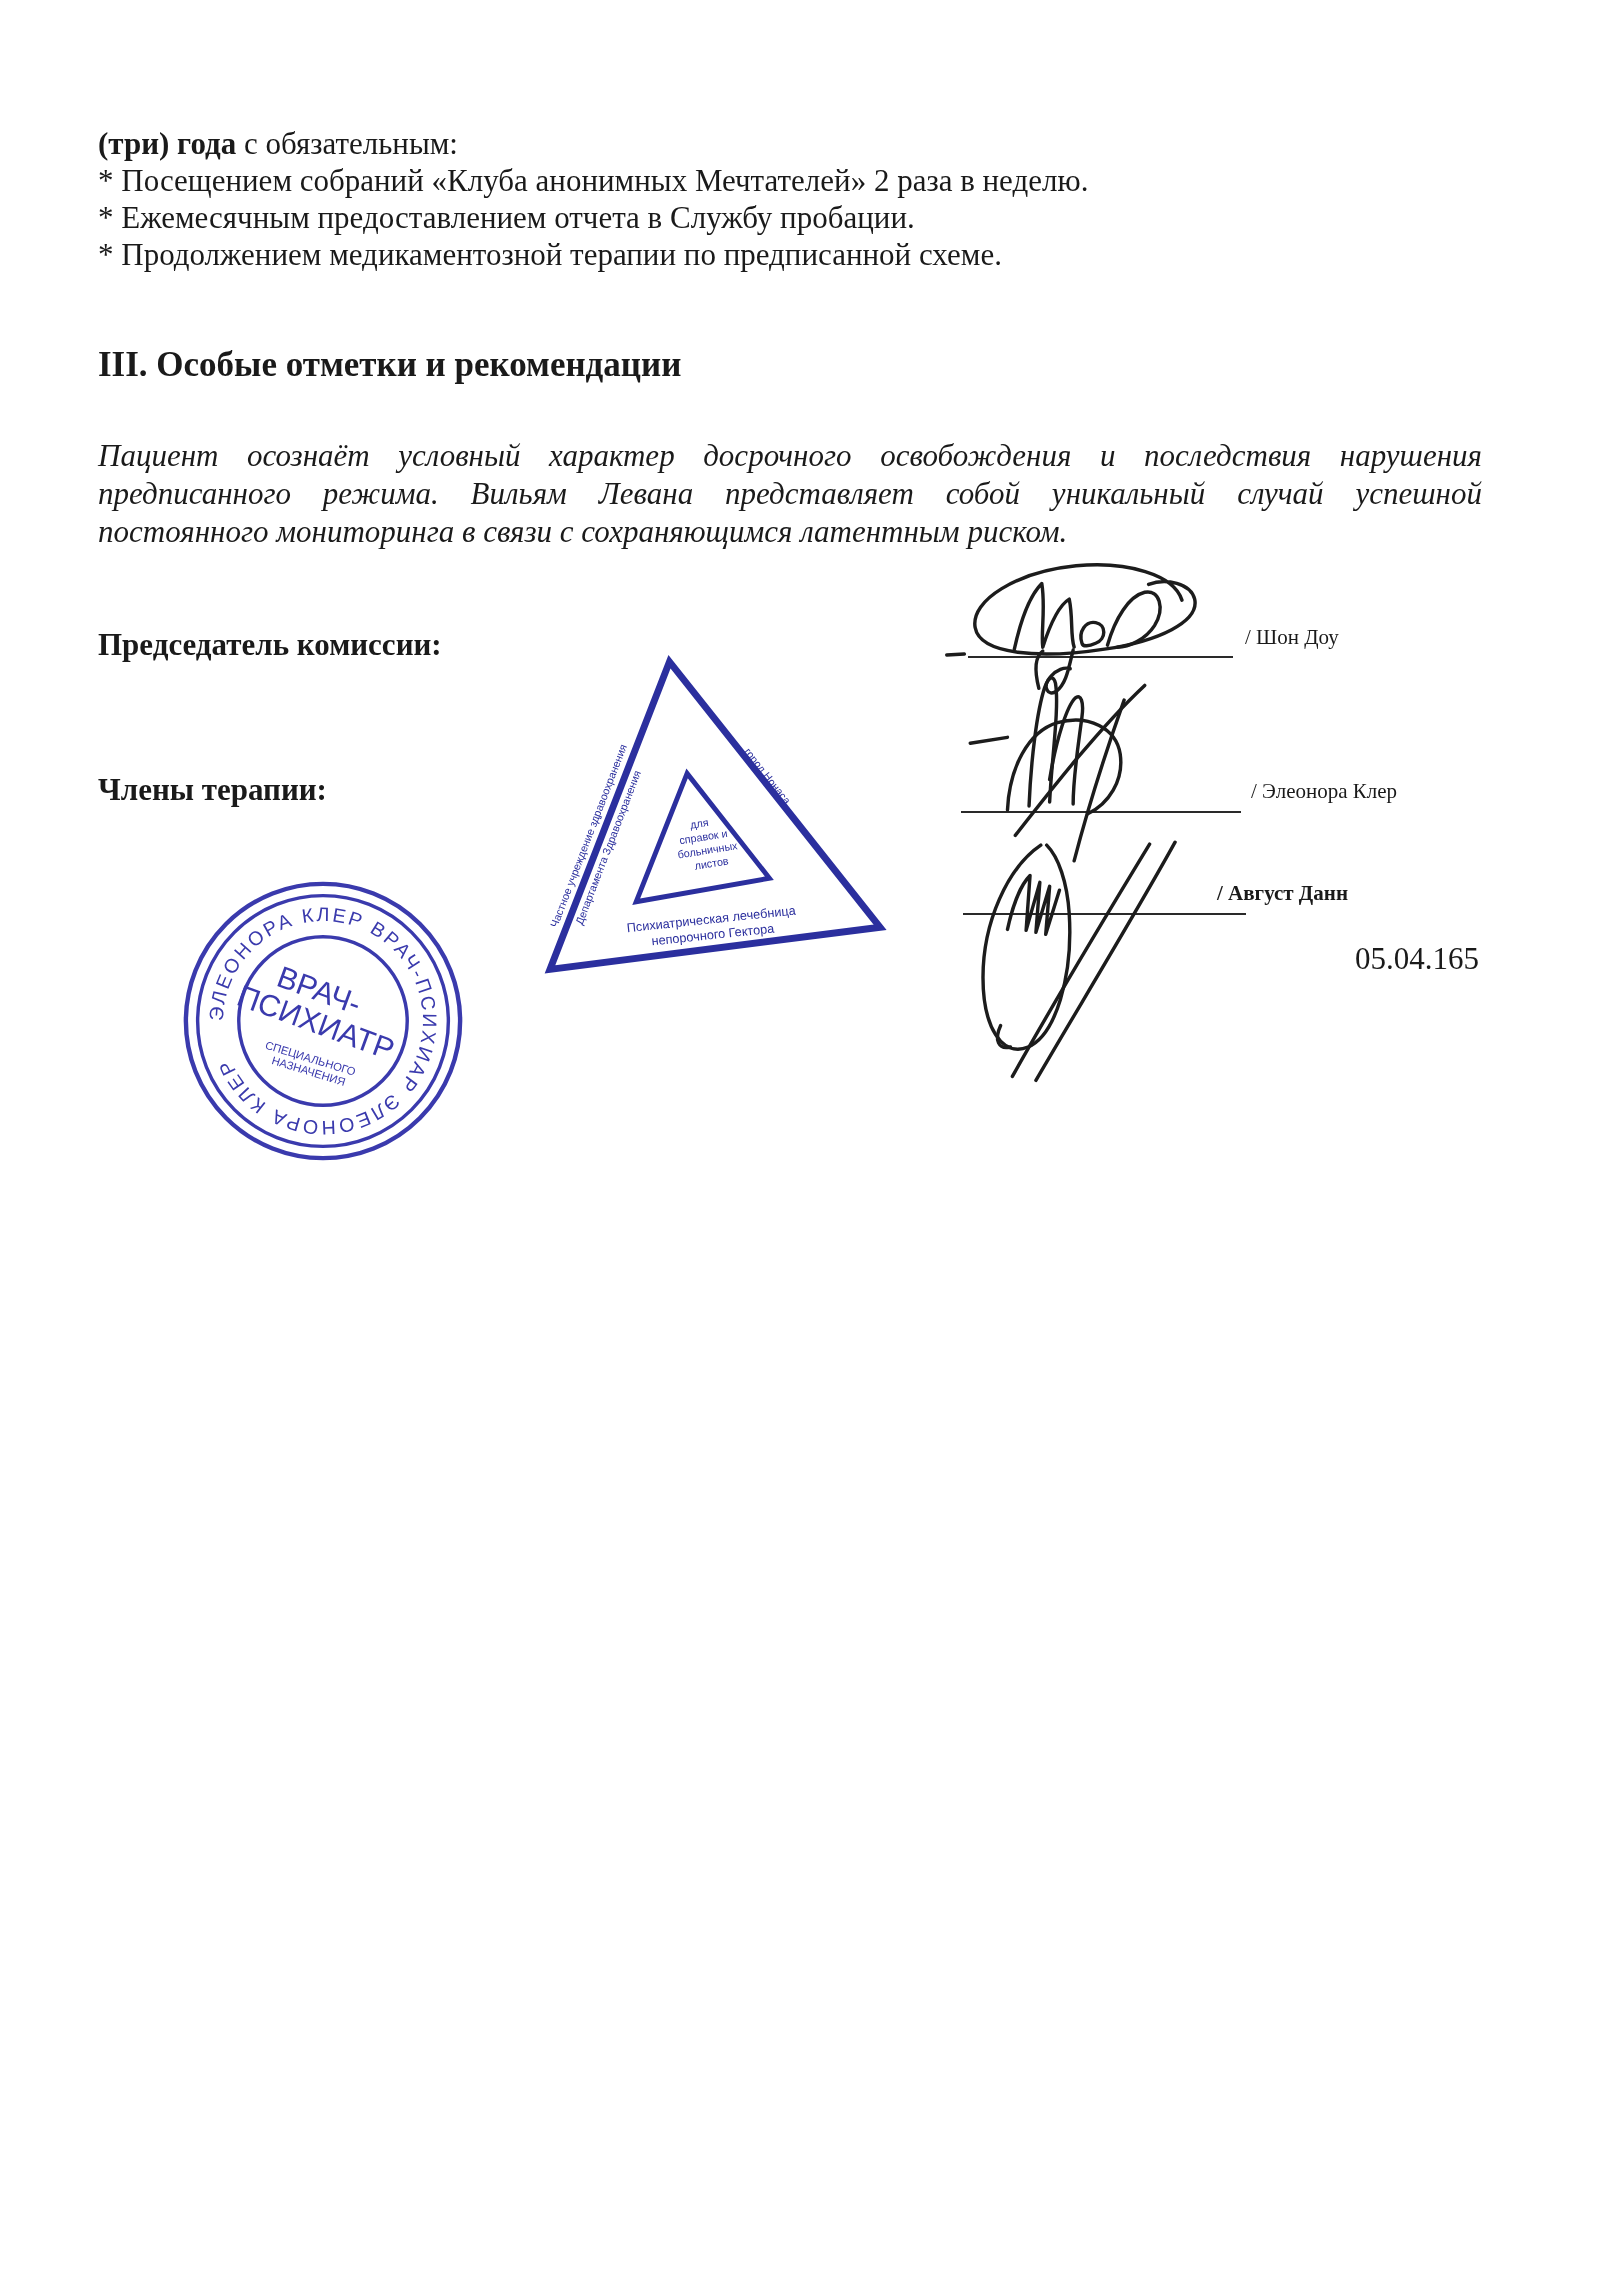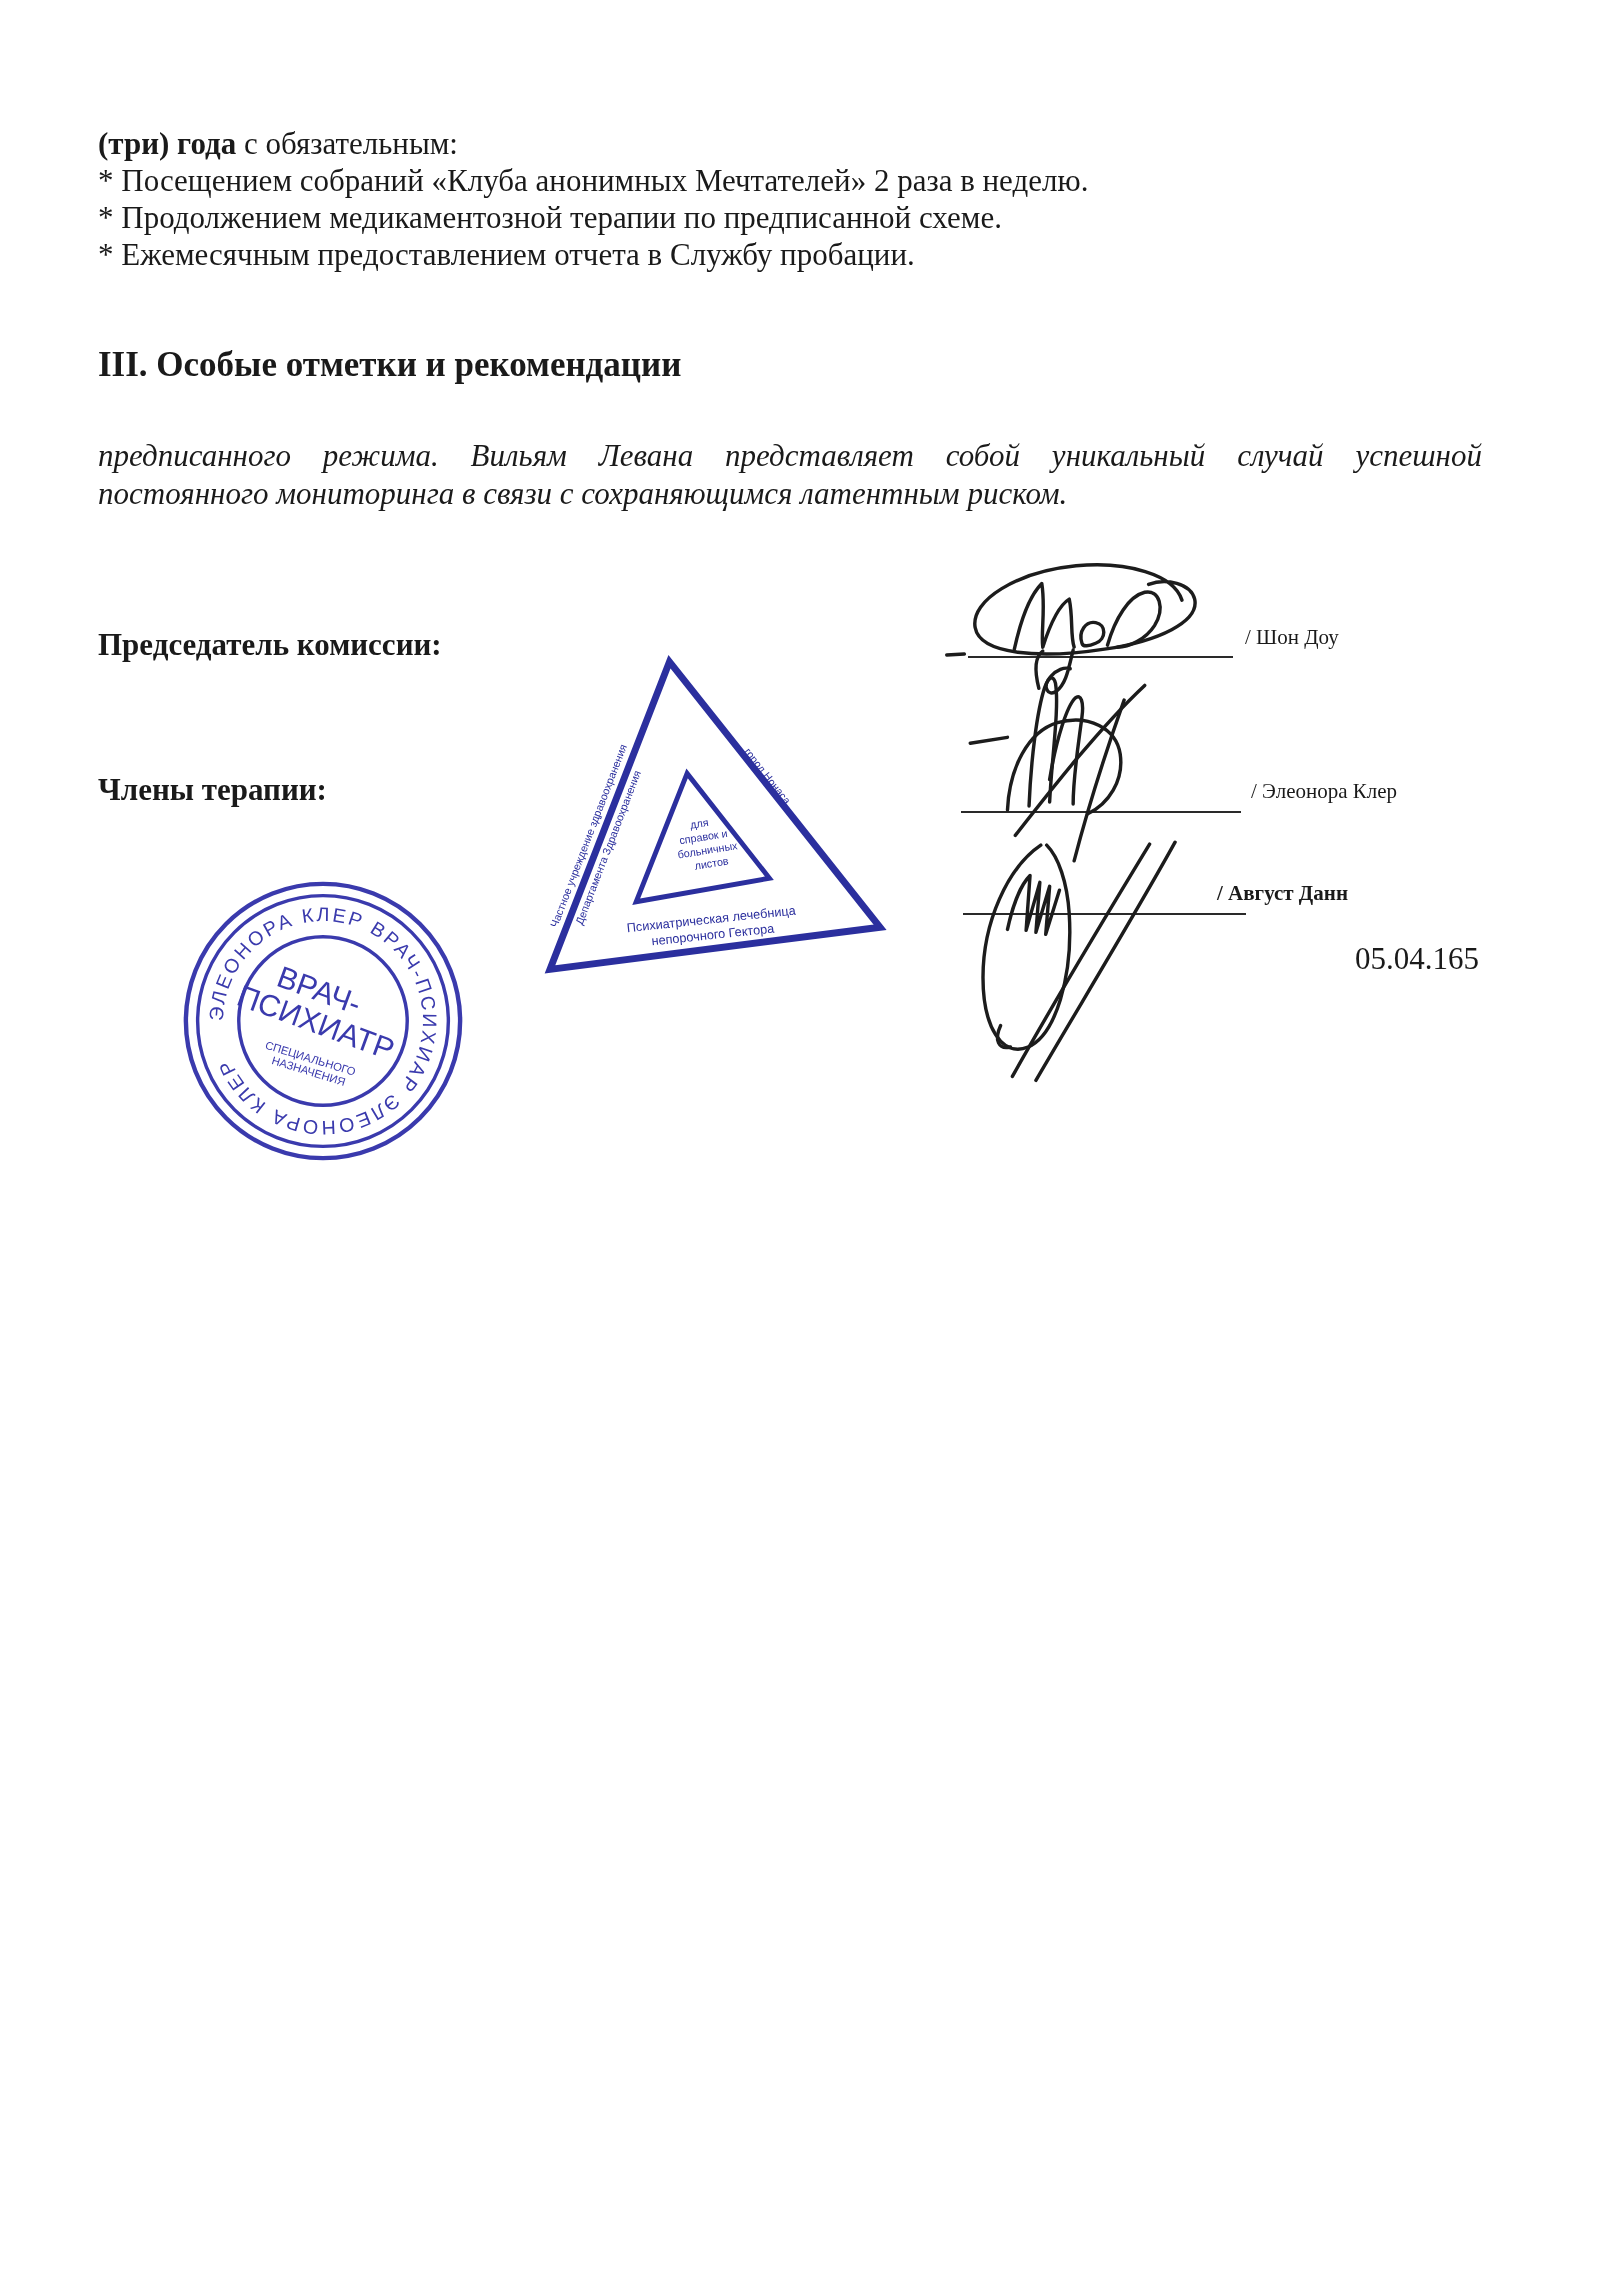--- a/index.html
+++ b/index.html
@@ -28,27 +28,28 @@
   .overlay{pointer-events:none;}
 </style>
 </head>
 <body>
 
 <div class="page">
 
   <div class="abs terms">
     <div><span class="b">(три) года</span><span> с обязательным:</span></div>
     <div>* Посещением собраний «Клуба анонимных Мечтателей» 2 раза в неделю.</div>
+    <div>* Ежемесячным предоставлением отчета в Службу пробации.</div>
     <div>* Продолжением медикаментозной терапии по предписанной схеме.</div>
-    <div>* Ежемесячным предоставлением отчета в Службу пробации.</div>
   </div>
 
   <div class="abs heading">III. Особые отметки и рекомендации</div>
 
   <div class="abs para">
+    <div class="pl">Пациент осознаёт условный характер досрочного освобождения и последствия нарушения</div>
     <div class="pl">предписанного режима. Вильям Левана представляет собой уникальный случай успешной</div>
     <div class="pl last">постоянного мониторинга в связи с сохраняющимся латентным риском.</div>
   </div>
 
   <div class="abs sig-label" style="left:98px;top:627px;">Председатель комиссии:</div>
   <div class="abs sig-line" style="left:968px;top:656px;width:265px;"></div>
   <div class="abs sig-name" style="left:1245px;top:625px;">/ Шон Доу</div>
 
   <div class="abs sig-label" style="left:98px;top:772px;">Члены терапии:</div>
   <div class="abs sig-line" style="left:961px;top:811px;width:280px;"></div>

